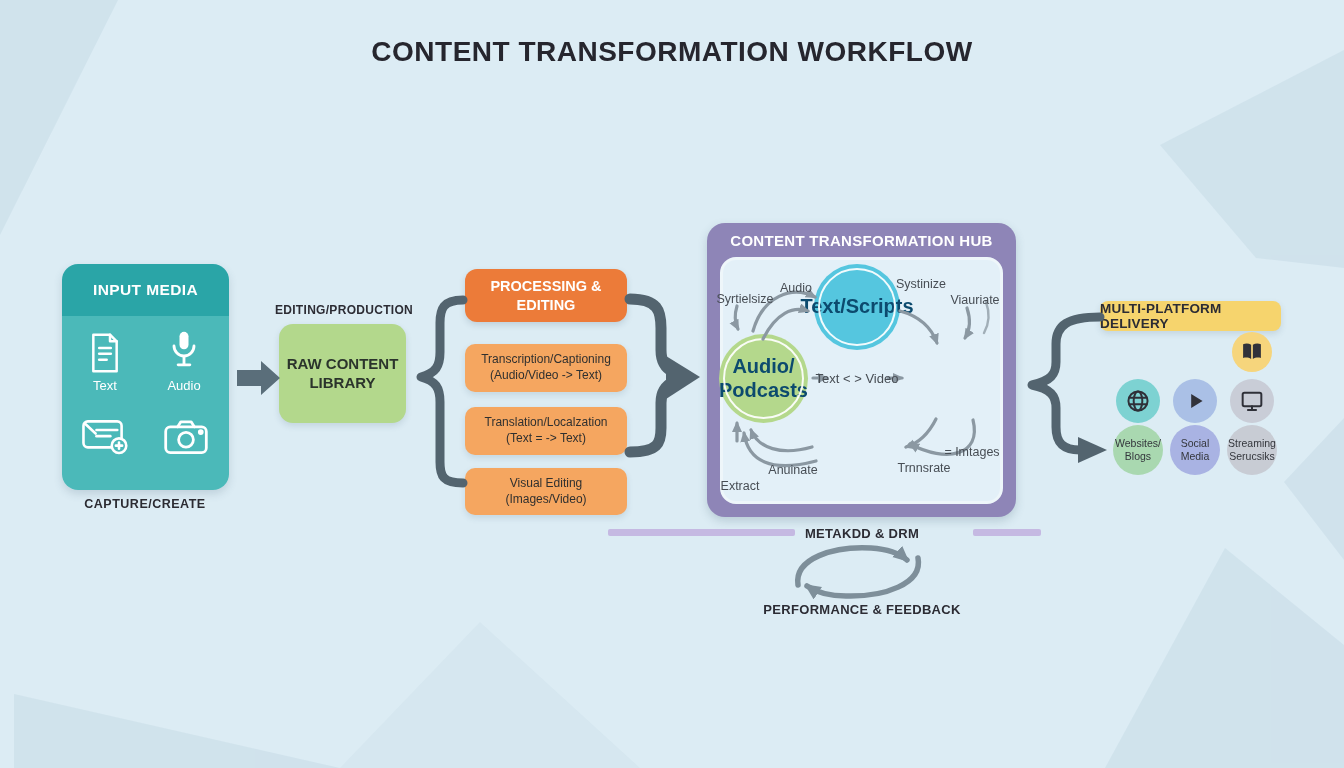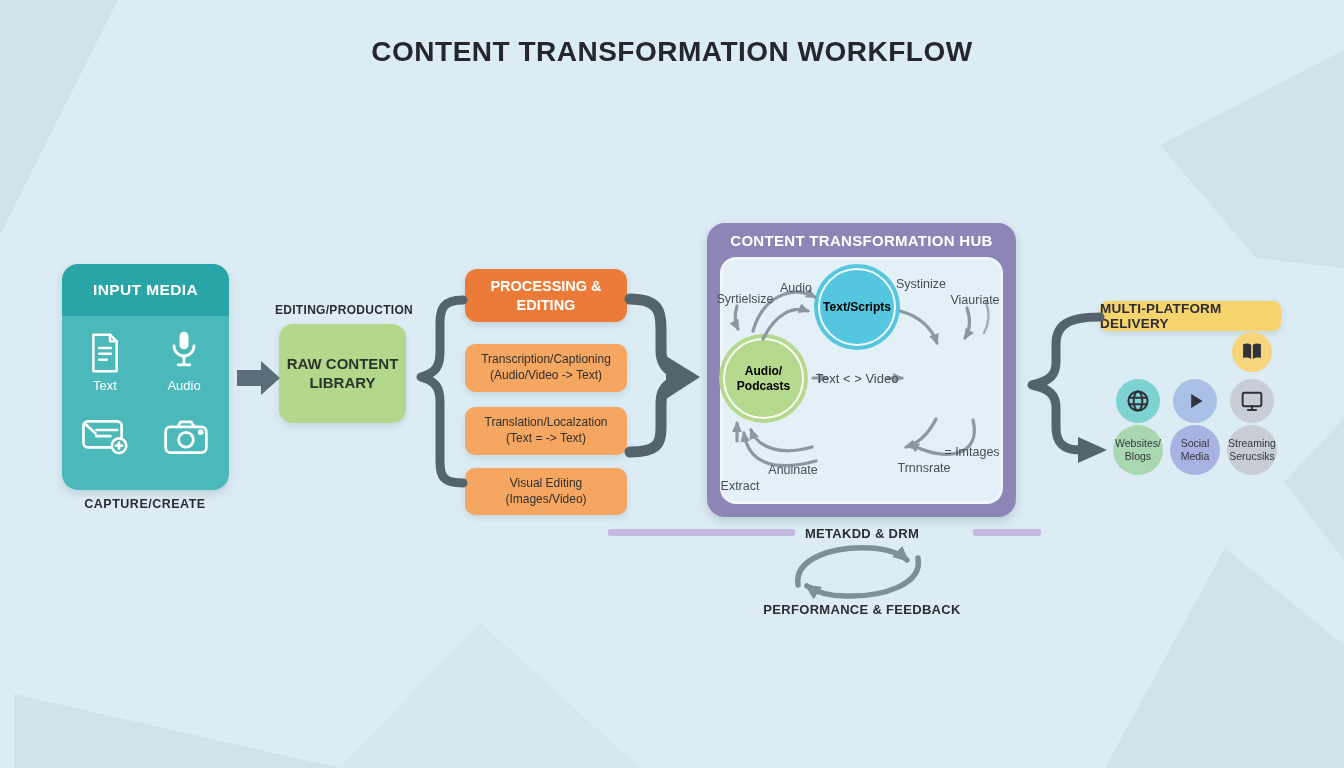--- a/index.html
+++ b/index.html
@@ -52,21 +52,21 @@
     color:#30302f; font-size:12px; line-height:1.3; box-shadow:0 3px 6px rgba(60,90,110,.14); }
 
   .hub { left:707px; top:223px; width:309px; height:294px; background:#8e85b7; border-radius:18px;
     box-shadow:0 4px 10px rgba(60,90,110,.22); }
   .hub-title { width:309px; top:9px; text-align:center; color:#fff; font-size:15px; font-weight:800; letter-spacing:.3px; }
   .hub-inner { left:13px; top:34px; width:283px; height:247px; background:#e3f0f8;
     border:3px solid #eef6fa; border-radius:16px; }
 
   .node { position:absolute; border-radius:50%;
     display:flex; flex-direction:column; align-items:center; justify-content:center; text-align:center;
-    font-weight:600; font-size:12px; color:#000000; line-height:1.18; }
+    font-weight:600; font-size:20px; color:#0c4a6e; line-height:1.18; }
   .node::after { content:""; position:absolute; inset:4px; border:2.5px solid rgba(255,255,255,.92); border-radius:50%; }
   .node span { display:block; }
 
   .edge-label { position:absolute; transform:translate(-50%,-50%);
     font-size:12.5px; color:#474d54; white-space:nowrap; }
 
   .pill { left:1100px; top:301px; width:181px; height:30px; background:#f6d46d; border-radius:8px;
     display:flex; align-items:center; justify-content:center;
     font-size:13.5px; font-weight:800; color:#2c2c34; letter-spacing:.2px;
     box-shadow:0 3px 6px rgba(60,90,110,.15); }

